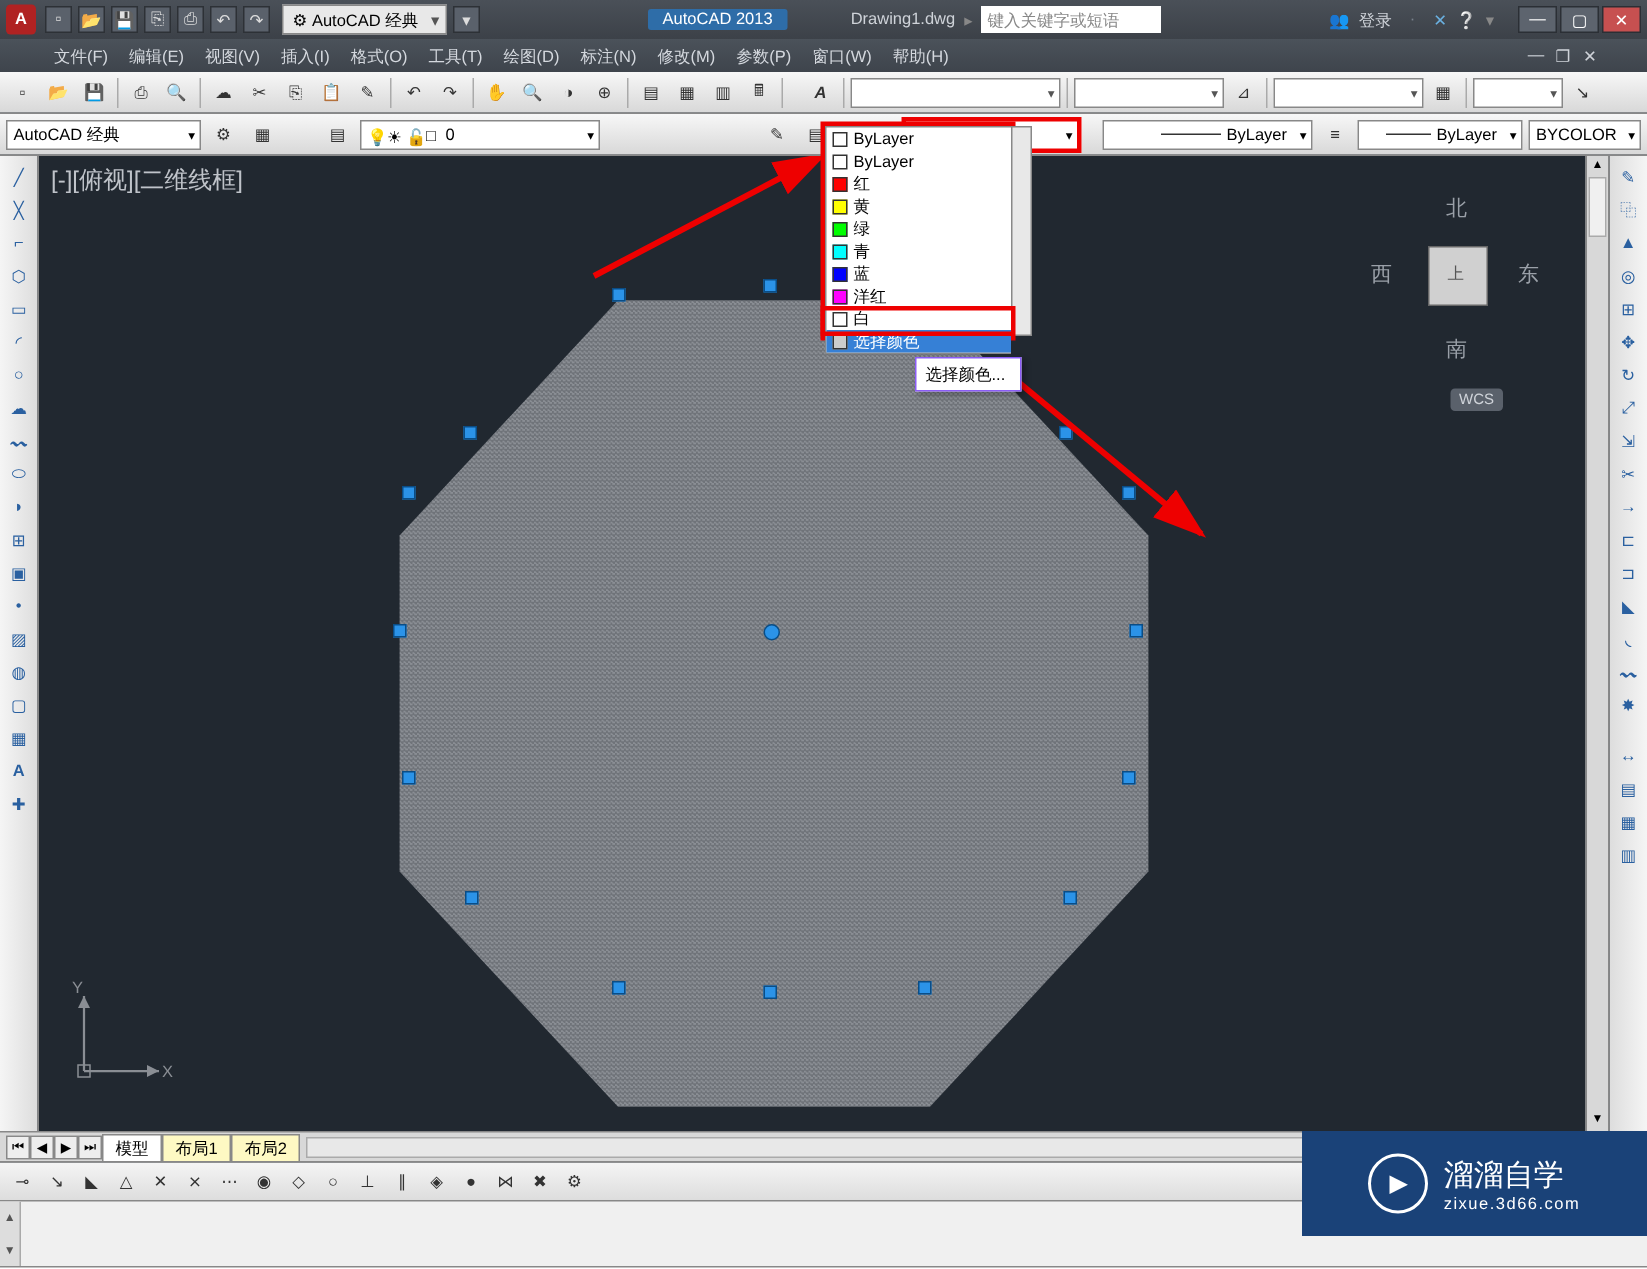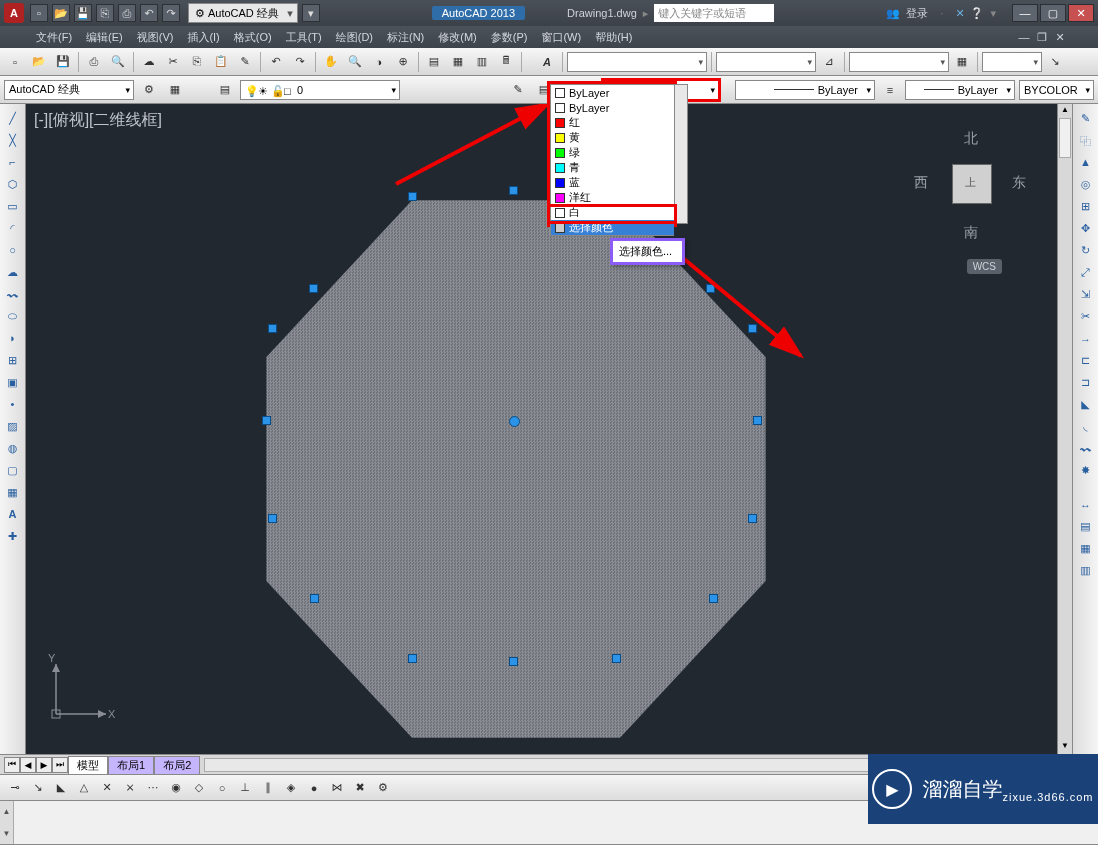--- a/index.html
+++ b/index.html
@@ -67,56 +67,56 @@
   
   
   .color-dd-list{position:absolute;left:550px;top:84px;width:124px;background:#fff;border:1px solid #888;z-index:50;border-right:none;}
   .color-dd-highlight{position:absolute;left:547px;top:81px;width:130px;height:146px;border:3px solid #e00;z-index:49;pointer-events:none;}
   .color-dd-highlight2{position:absolute;left:547px;top:204px;width:130px;height:20px;border:3px solid #e00;z-index:51;pointer-events:none;}
   .color-dd-scroll{position:absolute;left:674px;top:84px;width:14px;height:140px;background:#e8e8e8;border:1px solid #888;z-index:50;}
   .dd-item{height:15px;display:flex;align-items:center;gap:4px;padding:0 4px;font-size:11px;}
   .dd-item.sel{background:#3680d6;color:#fff;}
   .dd-sw{width:10px;height:10px;border:1px solid #333;}
   
-  .tooltip{position:absolute;left:610px;top:238px;background:#fff;border:3px solid #8b5cf6;padding:3px 10px 3px 6px;font-size:11px;box-shadow:2px 2px 4px rgba(0,0,0,0.3);z-index:60;}
+  .tooltip{position:absolute;left:610px;top:238px;background:#fff;border:1px solid #8b5cf6;padding:3px 10px 3px 6px;font-size:11px;box-shadow:2px 2px 4px rgba(0,0,0,0.3);z-index:60;}
   
   
   .arrow{position:absolute;pointer-events:none;z-index:45;}
   
   
   .navcube{position:absolute;right:40px;top:20px;width:120px;height:120px;color:#8a8e94;}
   .navcube .face{position:absolute;left:40px;top:40px;width:40px;height:40px;background:#d0d0d0;border:1px solid #666;}
   .navcube .dir{position:absolute;font-size:14px;color:#9aa0a8;}
   .wcs-badge{position:absolute;right:70px;top:155px;background:#5a616b;color:#cfd3d9;padding:2px 6px;border-radius:3px;font-size:10px;}
   
   
   .ucs{position:absolute;left:20px;bottom:30px;color:#8a8e94;}
   
   
   .layout-tabs{height:20px;background:#d8d8d8;display:flex;align-items:center;padding:0 4px;gap:0;border-top:1px solid #888;}
   .lt-nav{display:flex;gap:0;}
   .lt-navbtn{width:16px;height:16px;border:1px solid #888;background:#eee;display:flex;align-items:center;justify-content:center;font-size:9px;}
   .lt-tab{padding:1px 8px;background:#fff;border:1px solid #888;border-bottom:none;font-size:11px;}
-  .lt-tab.inactive{background:#c4b5fd;}
+  .lt-tab.inactive{background:#fef9c3;}
   .lt-scroll{flex:1;height:14px;background:#e8e8e8;border:1px solid #aaa;margin-left:4px;position:relative;}
   
   
   .auxbar{height:26px;background:linear-gradient(#f5f5f5,#ddd);border-top:1px solid #888;display:flex;align-items:center;padding:0 4px;gap:1px;}
   
   
   .cmdarea{height:44px;background:#f0f0f0;border-top:1px solid #888;display:flex;}
   .cmd-scroll{width:14px;background:#ddd;border-right:1px solid #aaa;display:flex;flex-direction:column;}
   .cmd-scroll div{flex:1;display:flex;align-items:center;justify-content:center;font-size:8px;color:#555;}
   .cmd-text{flex:1;padding:2px 6px;font-family:SimSun,monospace;font-size:12px;color:#333;line-height:14px;}
   .cmd-input{height:22px;background:#fff;border-top:1px solid #888;display:flex;align-items:center;padding:0 4px;gap:6px;}
   
   
   .watermark{position:absolute;right:0;bottom:22px;width:230px;height:70px;background:#1a4278;color:#fff;display:flex;align-items:center;justify-content:center;gap:10px;z-index:100;}
   .wm-play{width:40px;height:40px;border:2px solid #fff;border-radius:50%;display:flex;align-items:center;justify-content:center;font-size:16px;}
-  .wm-txt{display:flex;flex-direction:row;align-items:flex-end;}
+  .wm-txt{display:flex;flex-direction:column;align-items:flex-start;}
   .wm-txt .cn{font-size:20px;}
   .wm-txt .url{font-size:11px;letter-spacing:1px;}
   
   .vscroll{position:absolute;right:0;top:0;bottom:0;width:15px;background:#d8d8d8;border-left:1px solid #888;}
   .vscroll .thumb{position:absolute;top:14px;left:1px;right:1px;height:40px;background:#f0f0f0;border:1px solid #aaa;}
 </style>
 </head>
 <body>
 
 <div class="titlebar">

